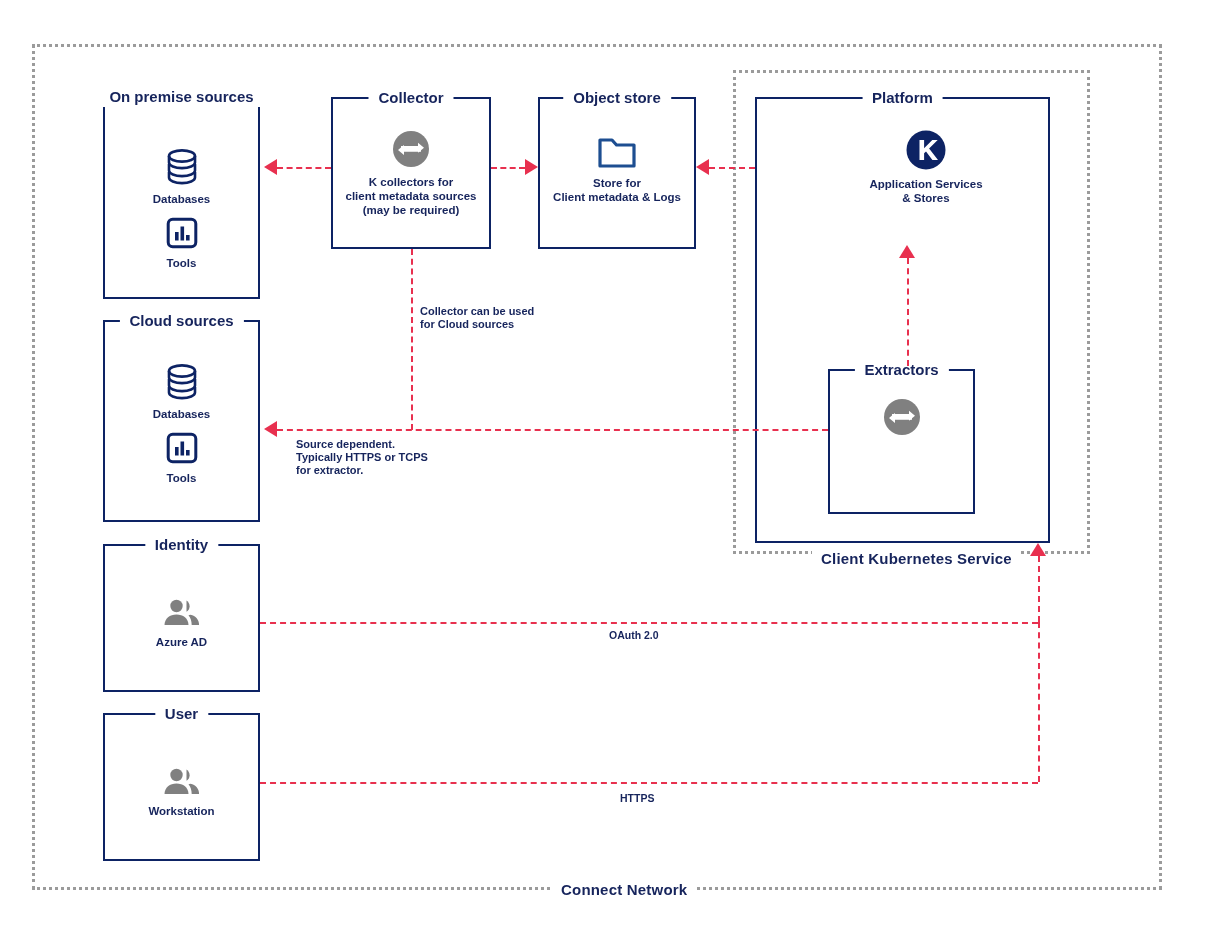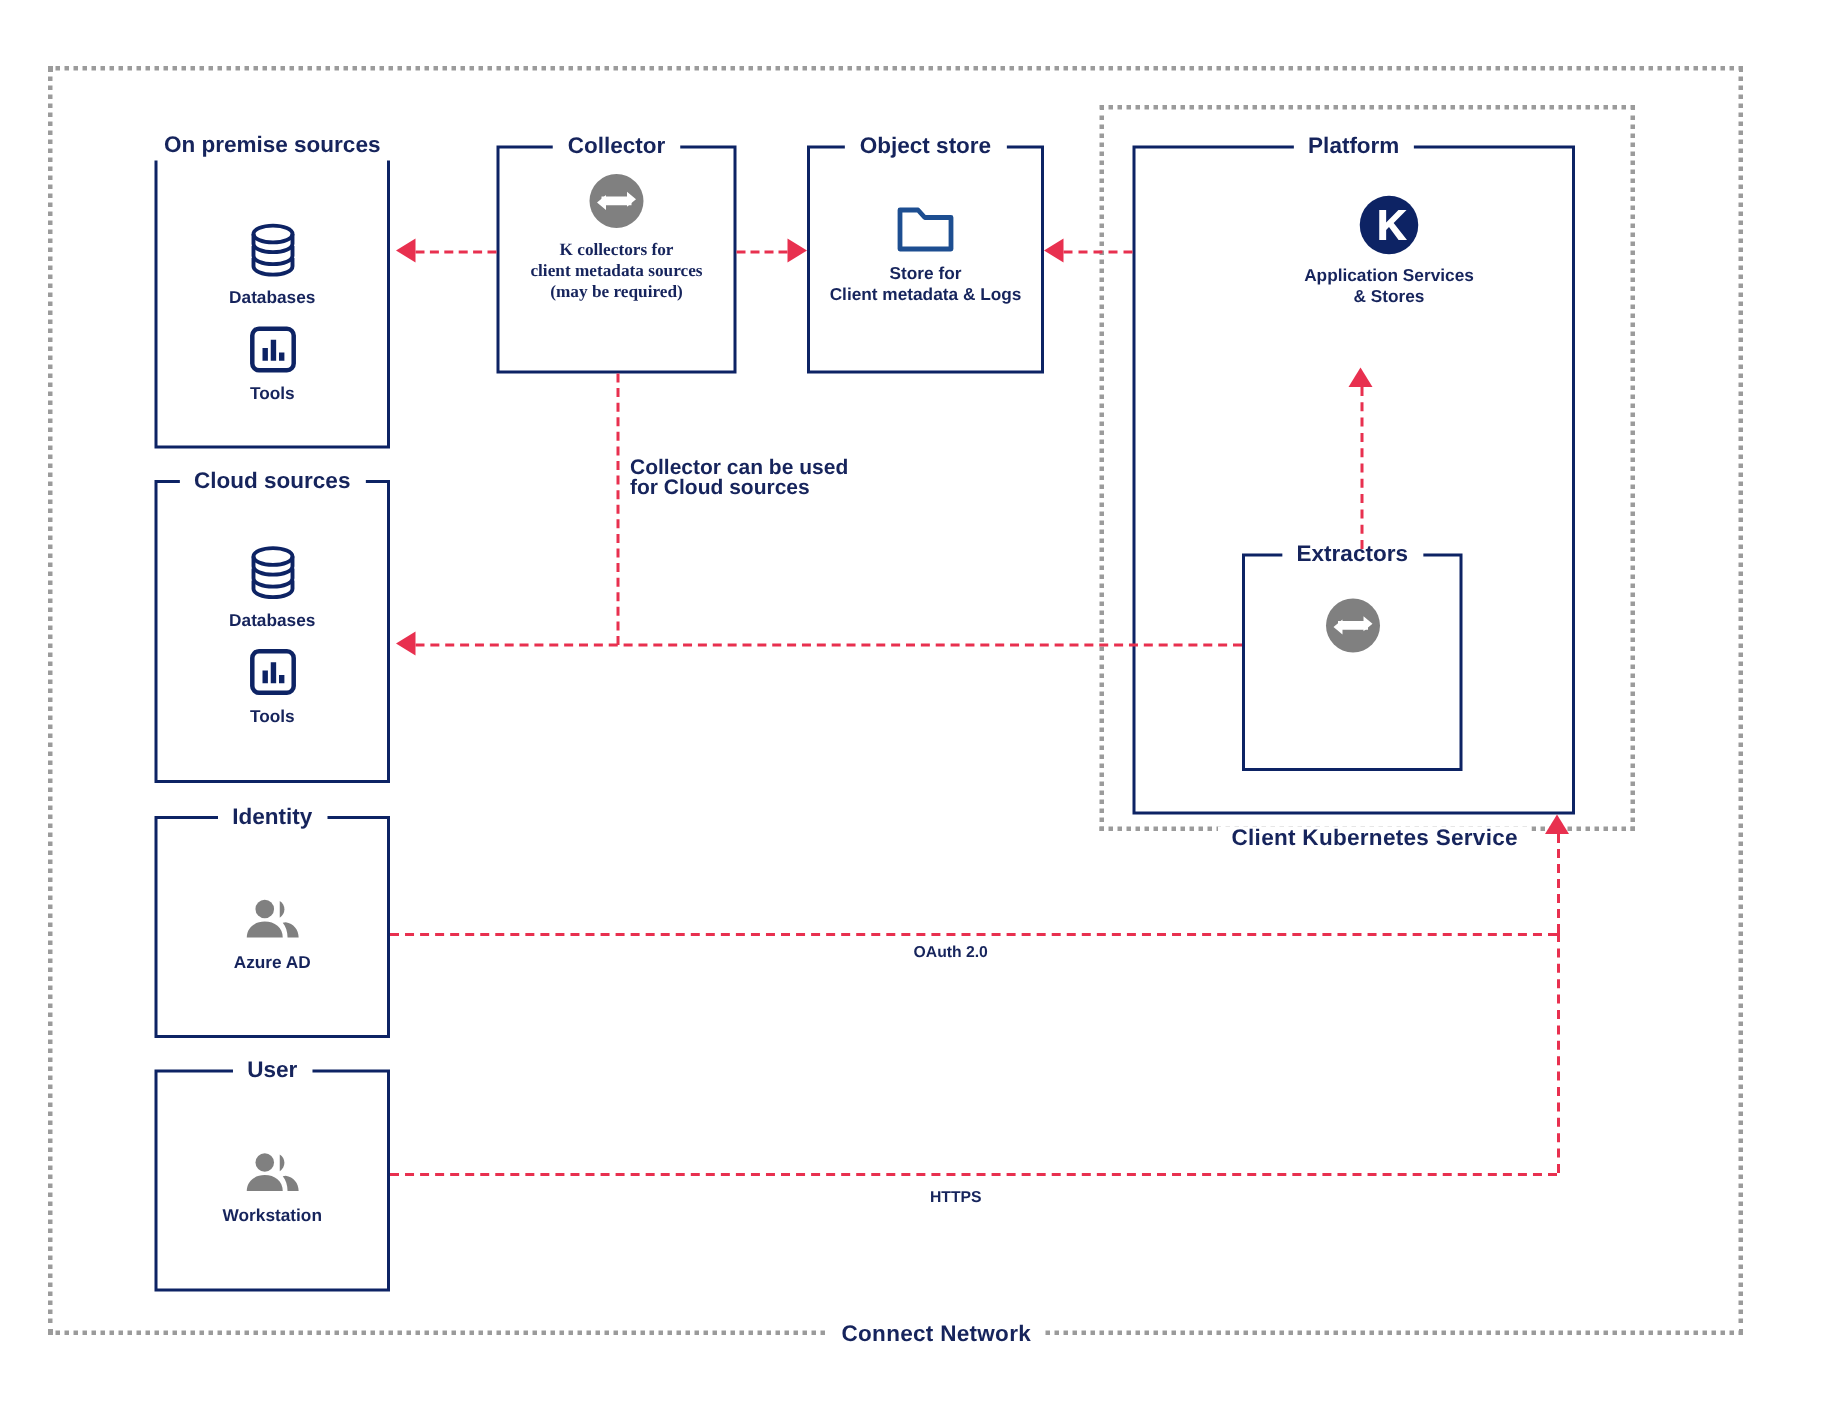--- a/index.html
+++ b/index.html
@@ -109,21 +109,21 @@
     width: 0; height: 0;
   }
   .arrow-left  { border-top: 8px solid transparent; border-bottom: 8px solid transparent; border-right: 13px solid #e8304f; }
   .arrow-right { border-top: 8px solid transparent; border-bottom: 8px solid transparent; border-left: 13px solid #e8304f; }
   .arrow-up    { border-left: 8px solid transparent; border-right: 8px solid transparent; border-bottom: 13px solid #e8304f; }
 
   
   .note {
     position: absolute;
     color: #16245c;
-    font-size: 14px;
+    font-size: 11px;
     font-weight: bold;
     line-height: 13px;
     white-space: pre-line;
   }
   .link-label {
     position: absolute;
     color: #16245c;
     font-size: 10.5px;
     font-weight: bold;
     white-space: nowrap;
@@ -166,21 +166,21 @@
           <rect x="20" y="18" width="3.6" height="5.5" fill="#0d2364"></rect>
         </svg>
       </div>
       <div class="box-caption">Tools</div>
     </div>
   </div>
 
   <div class="box" style="left:331px; top:97px; width:160px; height:152px;">
     <div class="box-title">Collector</div>
 
-    <div class="box-inner" style="top:16px;font-family:Liberation Serif, serif;">
+    <div class="box-inner" style="top:31px;">
       <div class="icon-wrap">
         <svg class="icon-svg" width="38" height="38" viewBox="0 0 38 38" aria-hidden="true">
           <circle cx="19" cy="19" r="18" fill="#808080"></circle>
           <path d="M9 16 h17 v-3.2 l6 5 -6 5 V19.6 H9 Z" fill="#ffffff"></path>
           <path d="M29 25.8 h-17 v3.2 l-6 -5 6 -5 v3.2 h17 Z" fill="#ffffff" transform="translate(0,-4)"></path>
         </svg>
       </div>
       <div class="box-caption" style="white-space:pre-line;">K collectors for
 client metadata sources
 (may be required)</div>
@@ -313,18 +313,21 @@
   <div class="rv" style="left:1038px; top:556px; height:66px;"></div>
 
   <div class="rh" style="left:260px; top:782px; width:778px;"></div>
   <div class="rv" style="left:1038px; top:622px; height:160px;"></div>
 
   <div class="arrow arrow-up" style="left:1030px; top:543px;"></div>
 
   <div class="note" style="left:420px; top:305px;">Collector can be used
 for Cloud sources</div>
 
+  <div class="note" style="left:296px; top:438px;">Source dependent.
+Typically HTTPS or TCPS
+for extractor.</div>
 
   <div class="link-label" style="left:609px; top:629px;">OAuth 2.0</div>
 
   <div class="link-label" style="left:620px; top:792px;">HTTPS</div>
 
 </div>
 
 </body></html>

